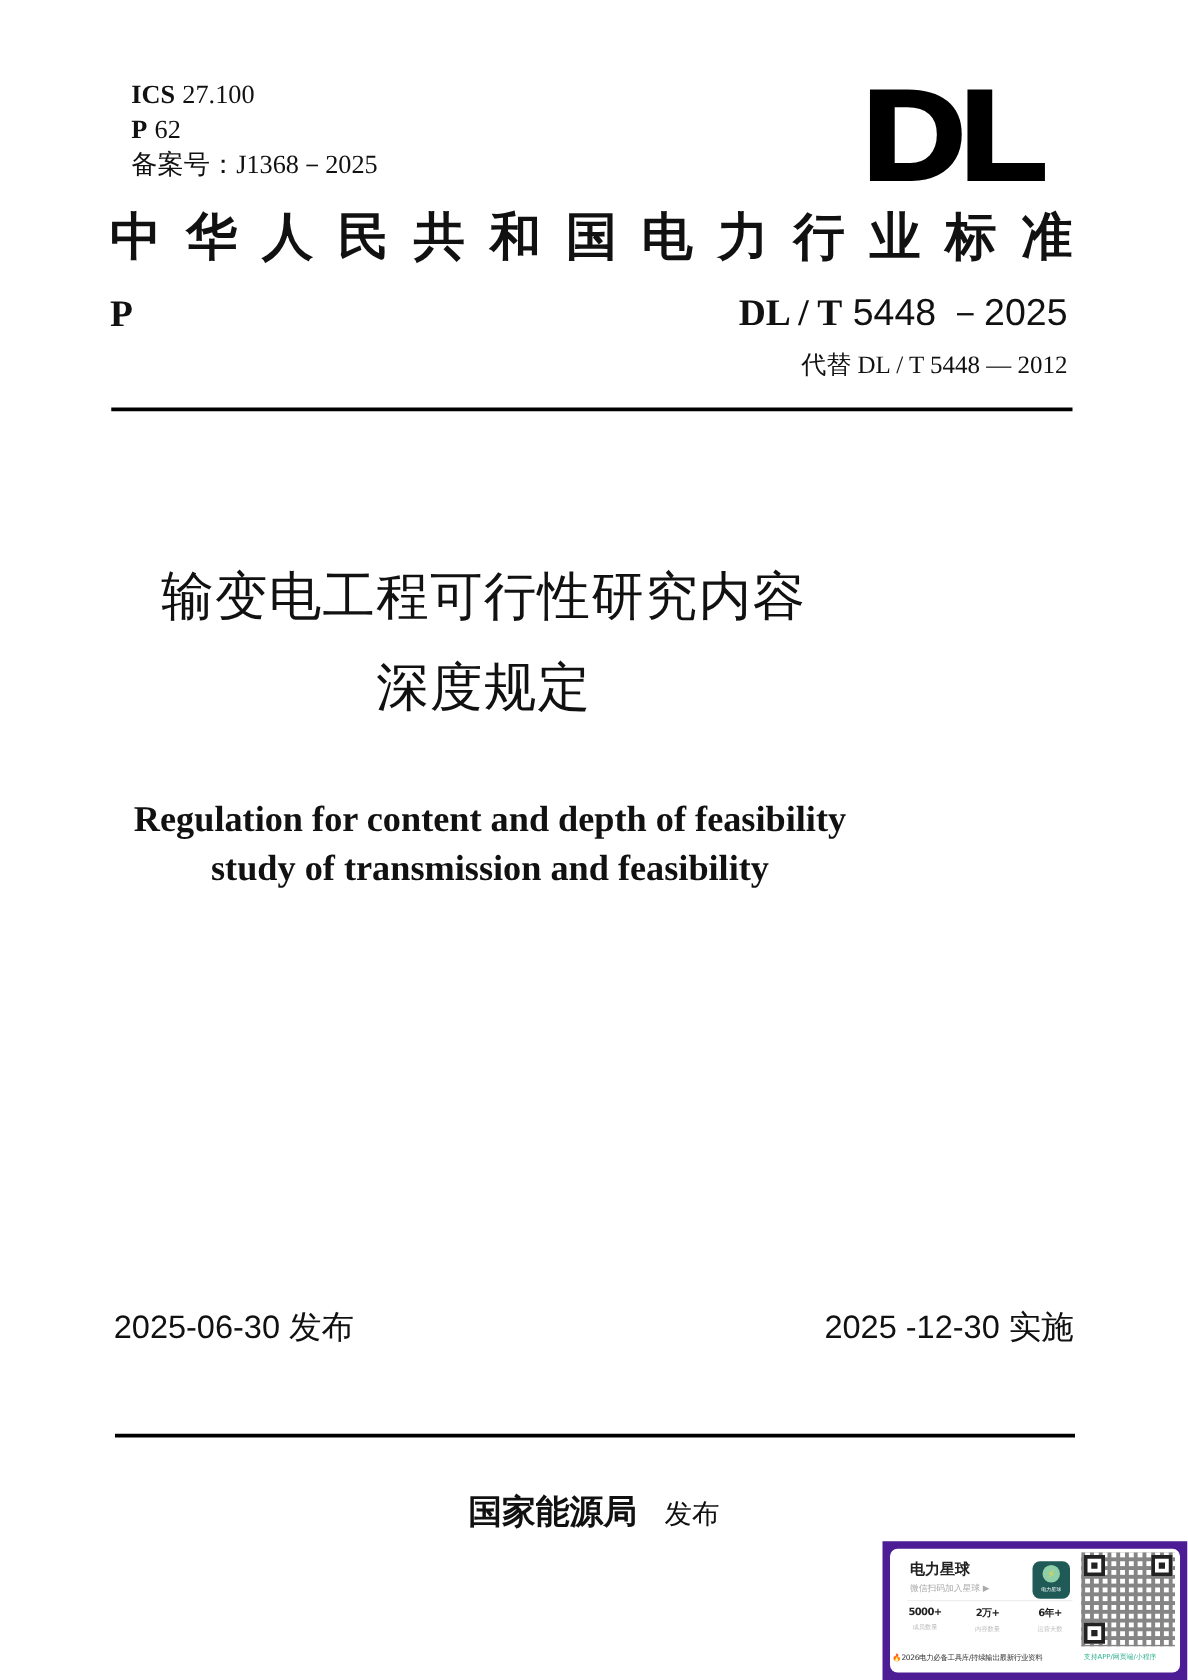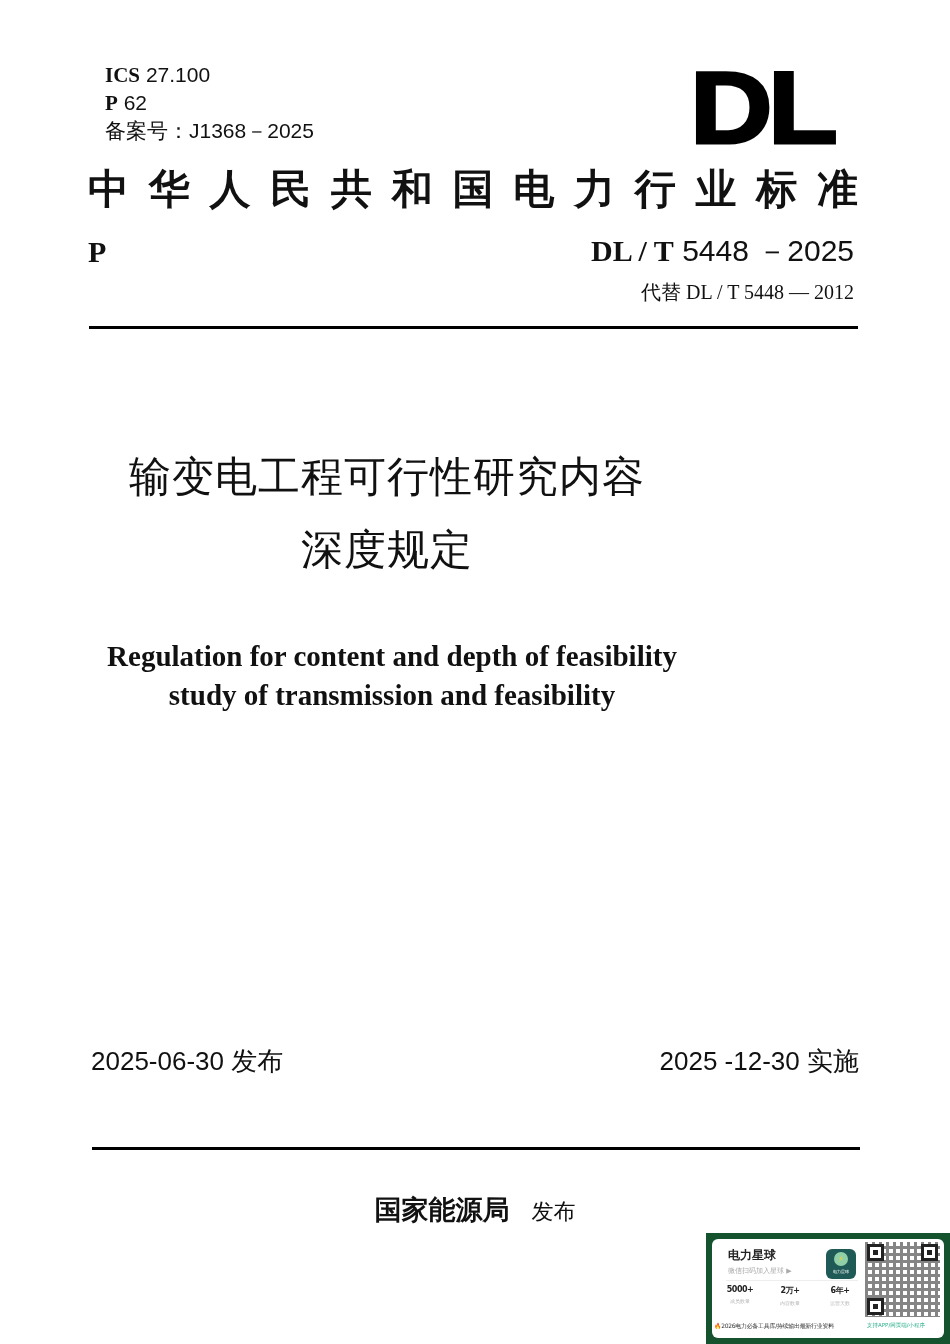--- a/index.html
+++ b/index.html
@@ -1,21 +1,21 @@
 <!DOCTYPE html>
 <html><head>
 <meta charset="utf-8">
 <style>
   * { margin: 0; padding: 0; box-sizing: border-box; }
   html, body { width: 950px; height: 1344px; background: #ffffff; overflow: hidden; }
   body { position: relative; color: #111; font-family: "Liberation Sans", "DejaVu Sans", sans-serif; }
 
   .meta-line { position: absolute; left: 105px; font-size: 21px; line-height: 26px; color: #111; white-space: nowrap; }
   .meta-line .lbl { font-family: "Liberation Serif", serif; font-weight: bold; margin-top: 28px; }
-  .meta-line .val { font-family: Liberation Sans, sans-serif; }
+  .meta-line .val { font-family: Liberation Serif, serif; }
 
   .dl-logo { position: absolute; left: 690px; top: 63px; font-family: "Liberation Sans", sans-serif; font-weight: 900;
              font-size: 102px; line-height: 90px; letter-spacing: -4px; color: #000; transform: scaleX(1.12); transform-origin: left top; -webkit-text-stroke: 3px #000; }
 
   .industry-title { position: absolute; left: 88px; top: 163px; width: 770px; display: flex; justify-content: space-between;
                     font-family: "DejaVu Serif", "Liberation Serif", serif; font-weight: bold; font-size: 41px; line-height: 52px; color: #111; }
 
   .class-p { position: absolute; left: 88px; top: 234px; font-family: "Liberation Serif", serif; font-weight: bold; font-size: 30px; line-height: 36px; }
   .std-number { position: absolute; right: 96px; top: 232px; font-size: 30px; line-height: 38px; white-space: nowrap; }
   .std-number .pre { font-family: "Liberation Serif", serif; font-weight: bold; }
@@ -30,21 +30,21 @@
   .title-en { position: absolute; left: 0; width: 784px; text-align: center; font-family: "Liberation Serif", serif; font-weight: bold;
               font-size: 29px; line-height: 38px; color: #111; }
 
   .date-line { position: absolute; top: 1044px; font-family: "Liberation Sans", sans-serif; font-size: 26px; line-height: 34px; white-space: nowrap; }
 
   .publisher { position: absolute; left: 0; width: 950px; top: 1190px; text-align: center; white-space: nowrap; }
   .publisher .org { font-family: "DejaVu Serif", serif; font-weight: bold; font-size: 27px; line-height: 40px; }
   .publisher .act { font-family: "DejaVu Sans", sans-serif; font-size: 22px; margin-left: 22px; }
 
   
-  .promo { position: absolute; left: 706px; top: 1233px; width: 244px; height: 111px; background: #14532d; }
+  .promo { position: absolute; left: 706px; top: 1233px; width: 244px; height: 111px; background: #4c1d95; }
   .promo-inner { position: absolute; left: 6px; top: 6px; width: 232px; height: 99px; background: #fff; border-radius: 6px; }
   .promo-name { position: absolute; left: 16px; top: 8px; font-family: "DejaVu Sans", sans-serif; font-size: 12px; font-weight: bold; color: #222; }
   .promo-sub { position: absolute; left: 16px; top: 27px; font-family: "DejaVu Sans", sans-serif; font-size: 7px; color: #aaa; }
   .promo-app { position: absolute; left: 114px; top: 10px; width: 30px; height: 30px; background: #1f5a56; border-radius: 6px; }
   .promo-app .bolt { position: absolute; left: 8px; top: 3px; width: 14px; height: 14px; border-radius: 50%; background: #8fd0a8; color: #f3d23a; font-size: 9px; text-align: center; line-height: 14px; }
   .promo-app .app-lbl { position: absolute; left: 0; width: 30px; top: 20px; text-align: center; font-size: 4px; color: #fff; font-family: "DejaVu Sans", sans-serif; }
   .promo-divider { position: absolute; left: 14px; top: 41px; width: 132px; height: 1px; background: #eee; }
   .stat { position: absolute; top: 46px; width: 44px; text-align: center; }
   .stat .sv { display: block; font-family: "DejaVu Sans", sans-serif; font-size: 8px; font-weight: bold; color: #222; letter-spacing: -0.5px; }
   .stat .sl { display: block; font-family: "DejaVu Sans", sans-serif; font-size: 5px; color: #bbb; margin-top: 4px; }

